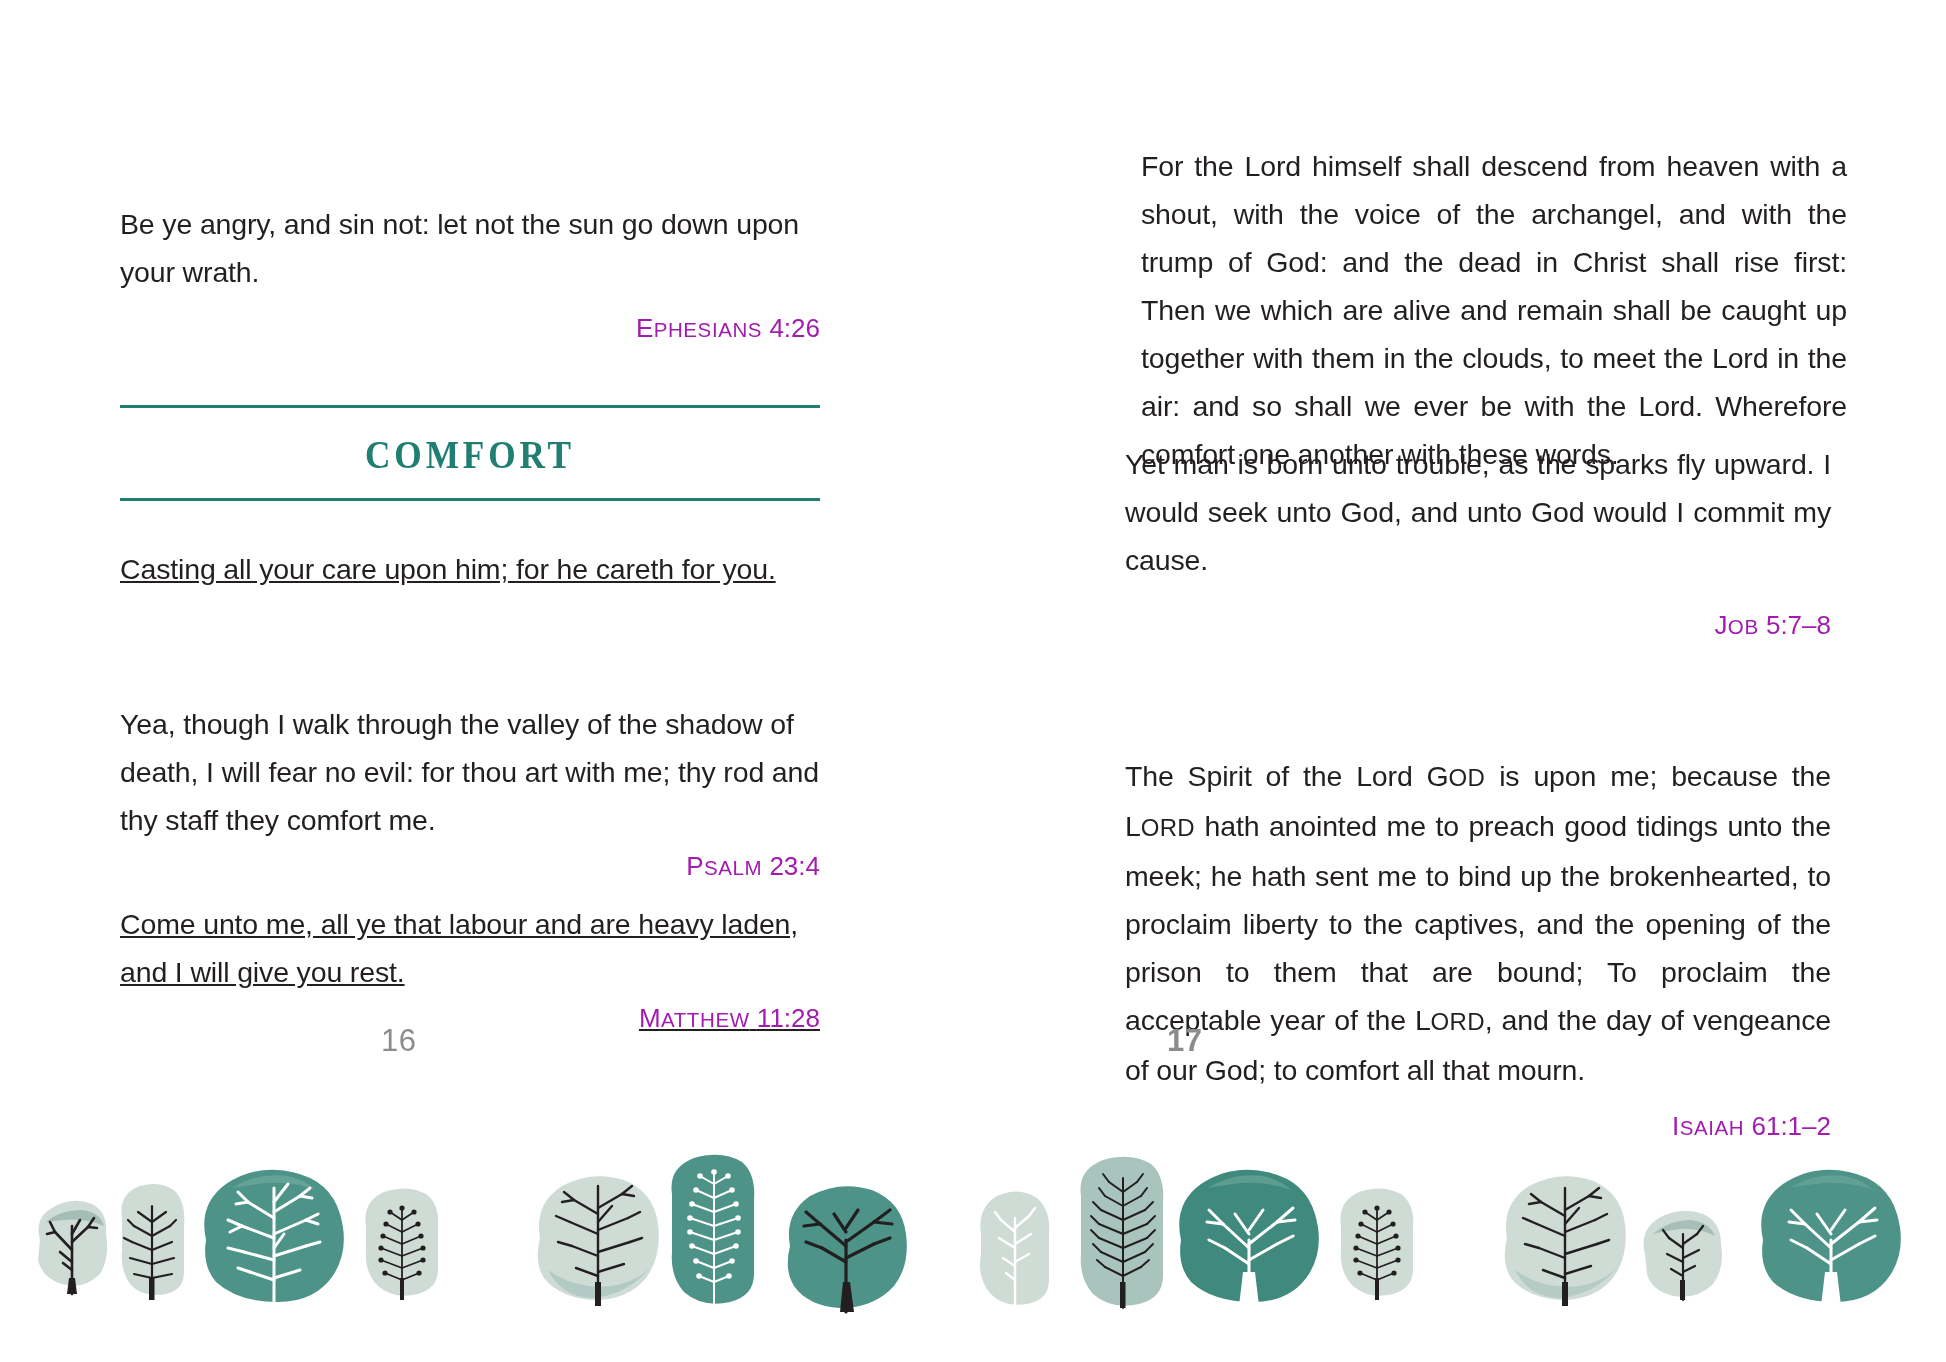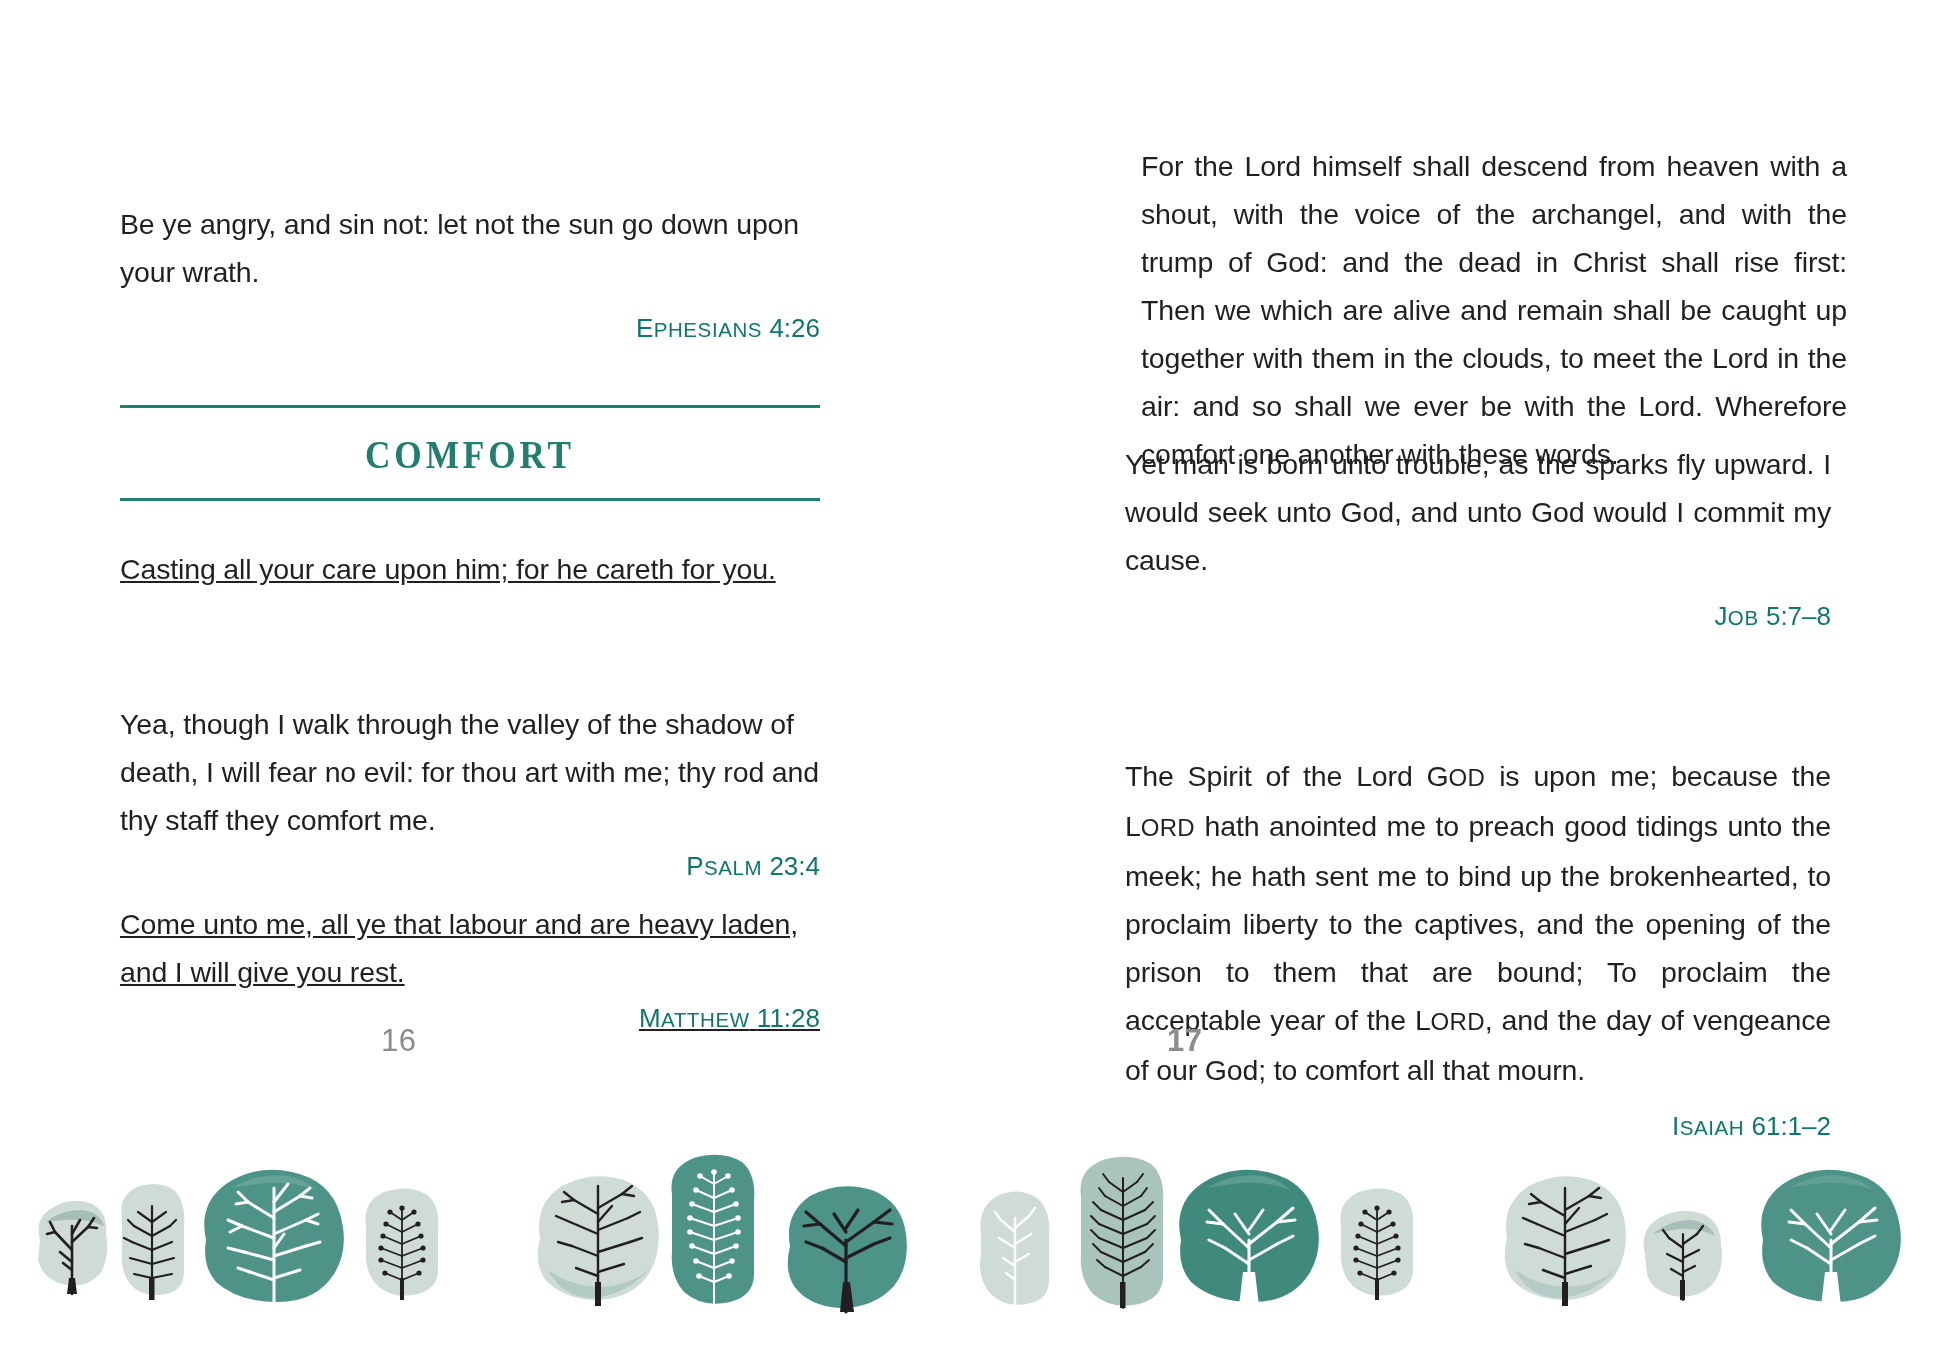--- a/index.html
+++ b/index.html
@@ -50,21 +50,21 @@
   .page-right .verse-text {
     text-align: justify;
     text-align-last: left;
   }
 
   .citation {
     text-align: right;
     font-size: 26px;
     line-height: 44px;
     letter-spacing: 0.4px;
-    color: #0f766e;
+    color: #a21caf;
     margin: 10px 0 0 0;
     white-space: nowrap;
   }
   
   .sc { font-variant: normal; }
   .sc .cap  { font-size: 26px; }
   .sc .small{ font-size: 20.5px; letter-spacing: 0.6px; }
   .ref-num  { font-size: 26px; letter-spacing: 0px; }
 
   
@@ -360,21 +360,21 @@
   <div class="page page-right">
 
     <div class="col">
 
       <div class="verse-block" style="position:absolute; top:142px; left:16px; width:706px;">
         <p class="verse-text">For the Lord himself shall descend from heaven with a shout, with the voice of the archangel, and with the trump of God: and the dead in Christ shall rise first: Then we which are alive and remain shall be caught up together with them in the clouds, to meet the Lord in the air: and so shall we ever be with the Lord. Wherefore comfort one another with these words.</p>
       </div>
 
       <div class="verse-block" style="position:absolute; top:440px; left:0; width:706px;">
         <p class="verse-text">Yet man is born unto trouble, as the sparks fly upward. I would seek unto God, and unto God would I commit my cause.</p>
-        <p class="citation" style="margin-top:10px">
+        <p class="citation" style="margin-top:19px">
           <span class="sc"><span class="cap">J</span><span class="small">OB</span></span><span class="ref-num">&nbsp;</span><span class="ref-num">5:7–8</span>
         </p>
       </div>
 
       <div class="verse-block" style="position:absolute; top:752px; left:0; width:706px;">
         <p class="verse-text">The Spirit of the Lord <span class="divine"><span class="cap">G</span><span class="small">OD</span></span> is upon me; because the <span class="divine"><span class="cap">L</span><span class="small">ORD</span></span> hath anointed me to preach good tidings unto the meek; he hath sent me to bind up the brokenhearted, to proclaim liberty to the captives, and the opening of the prison to them that are bound; To proclaim the acceptable year of the <span class="divine"><span class="cap">L</span><span class="small">ORD</span></span>, and the day of vengeance of our God; to comfort all that mourn.</p>
         <p class="citation" style="margin-top:10px">
           <span class="sc"><span class="cap">I</span><span class="small">SAIAH</span></span><span class="ref-num">&nbsp;</span><span class="ref-num">61:1–2</span>
         </p>
       </div>

